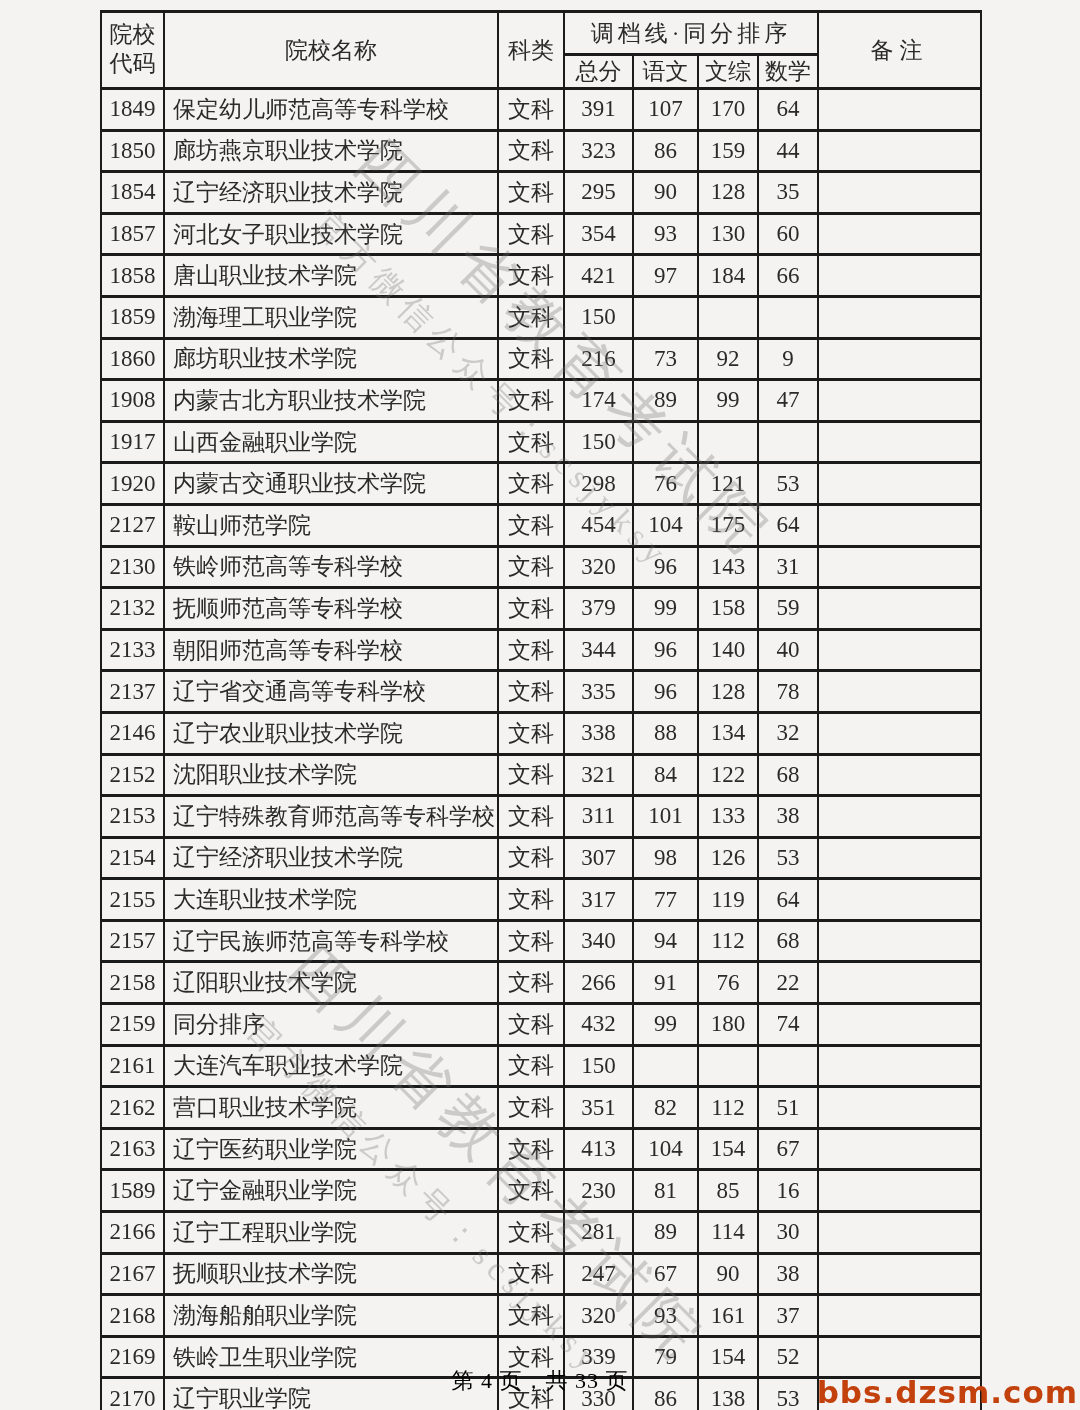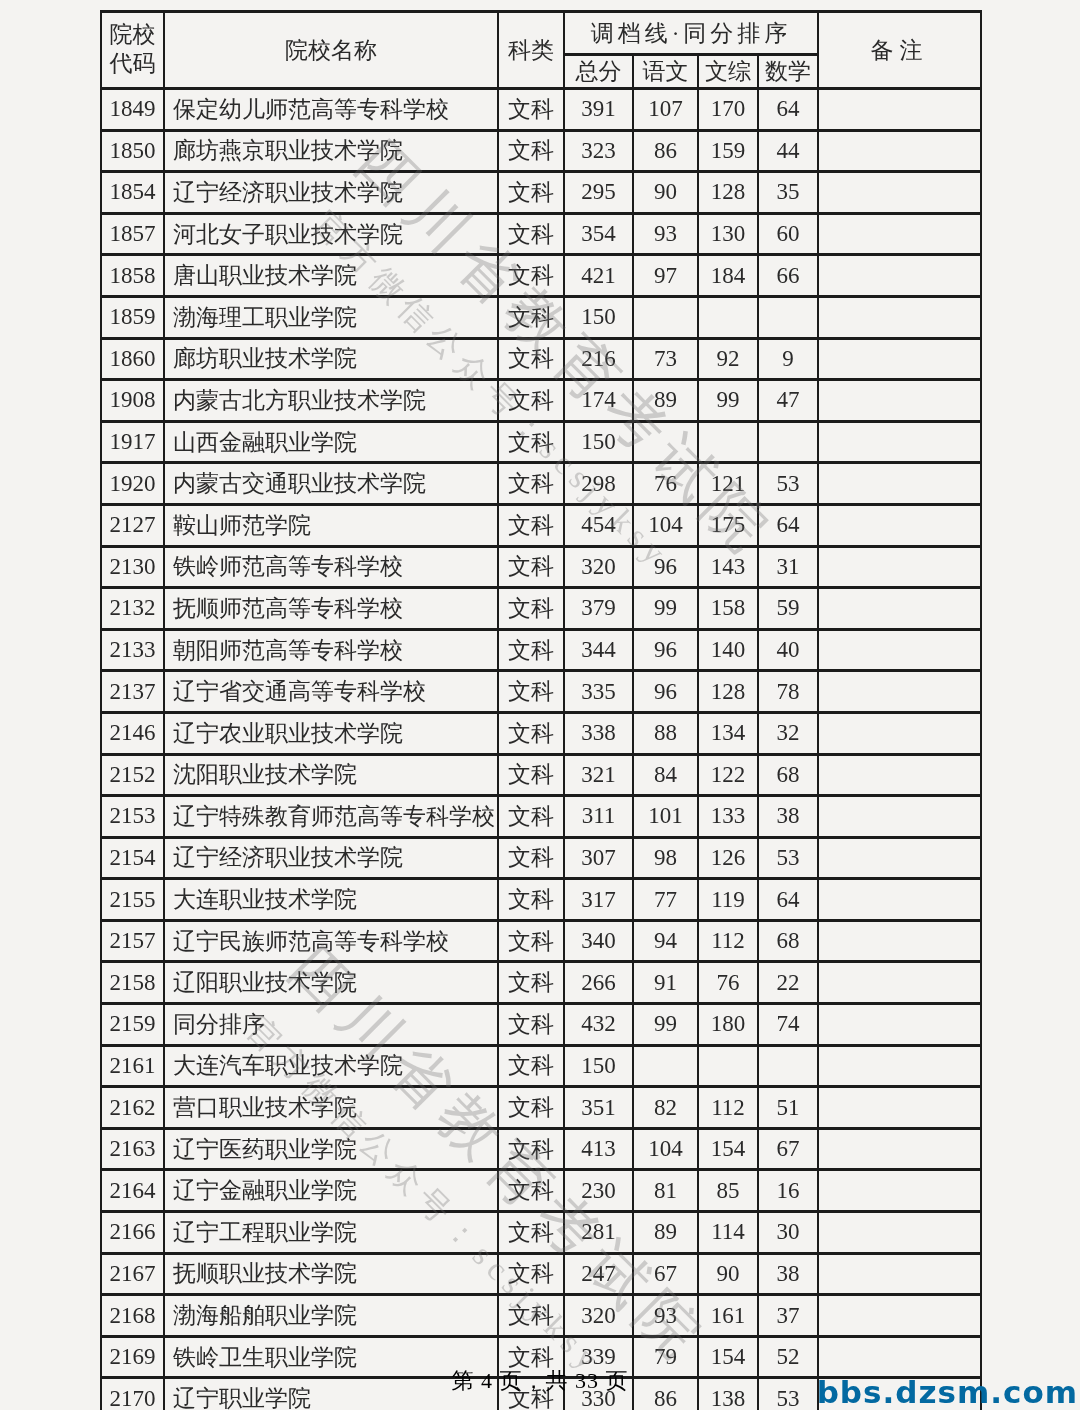--- a/index.html
+++ b/index.html
@@ -52,21 +52,21 @@
   .wm-small{ display:block; font-size:33px; letter-spacing:7px; margin-top:18px; margin-left:14px; white-space:nowrap; }
 
   
   .footer-page {
     position:absolute; left:0; top:1366px; width:1080px;
     text-align:center; font-size:22px; letter-spacing:1px; color:#000000;
   }
   .corner-wm {
     position:absolute; right:2px; bottom:0px;
     font-family:"DejaVu Sans","Liberation Sans",sans-serif;
-    font-weight:bold; font-size:31px; color:#0369a1; letter-spacing:1px;
+    font-weight:bold; font-size:31px; color:#c2410c; letter-spacing:1px;
     z-index:4;
   }
 </style>
 </head>
 <body>
 
 <div class="page">
 
   <div class="wm wm1">
     <span class="wm-big">四川省教育考试院</span>
@@ -362,21 +362,21 @@
           <td>2163</td>
           <td class="td-name">辽宁医药职业学院</td>
           <td>文科</td>
           <td>413</td>
           <td>104</td>
           <td>154</td>
           <td>67</td>
           <td></td>
         </tr>
         <tr>
-          <td>2164</td>
+          <td>1589</td>
           <td class="td-name">辽宁金融职业学院</td>
           <td>文科</td>
           <td>230</td>
           <td>81</td>
           <td>85</td>
           <td>16</td>
           <td></td>
         </tr>
         <tr>
           <td>2166</td>

